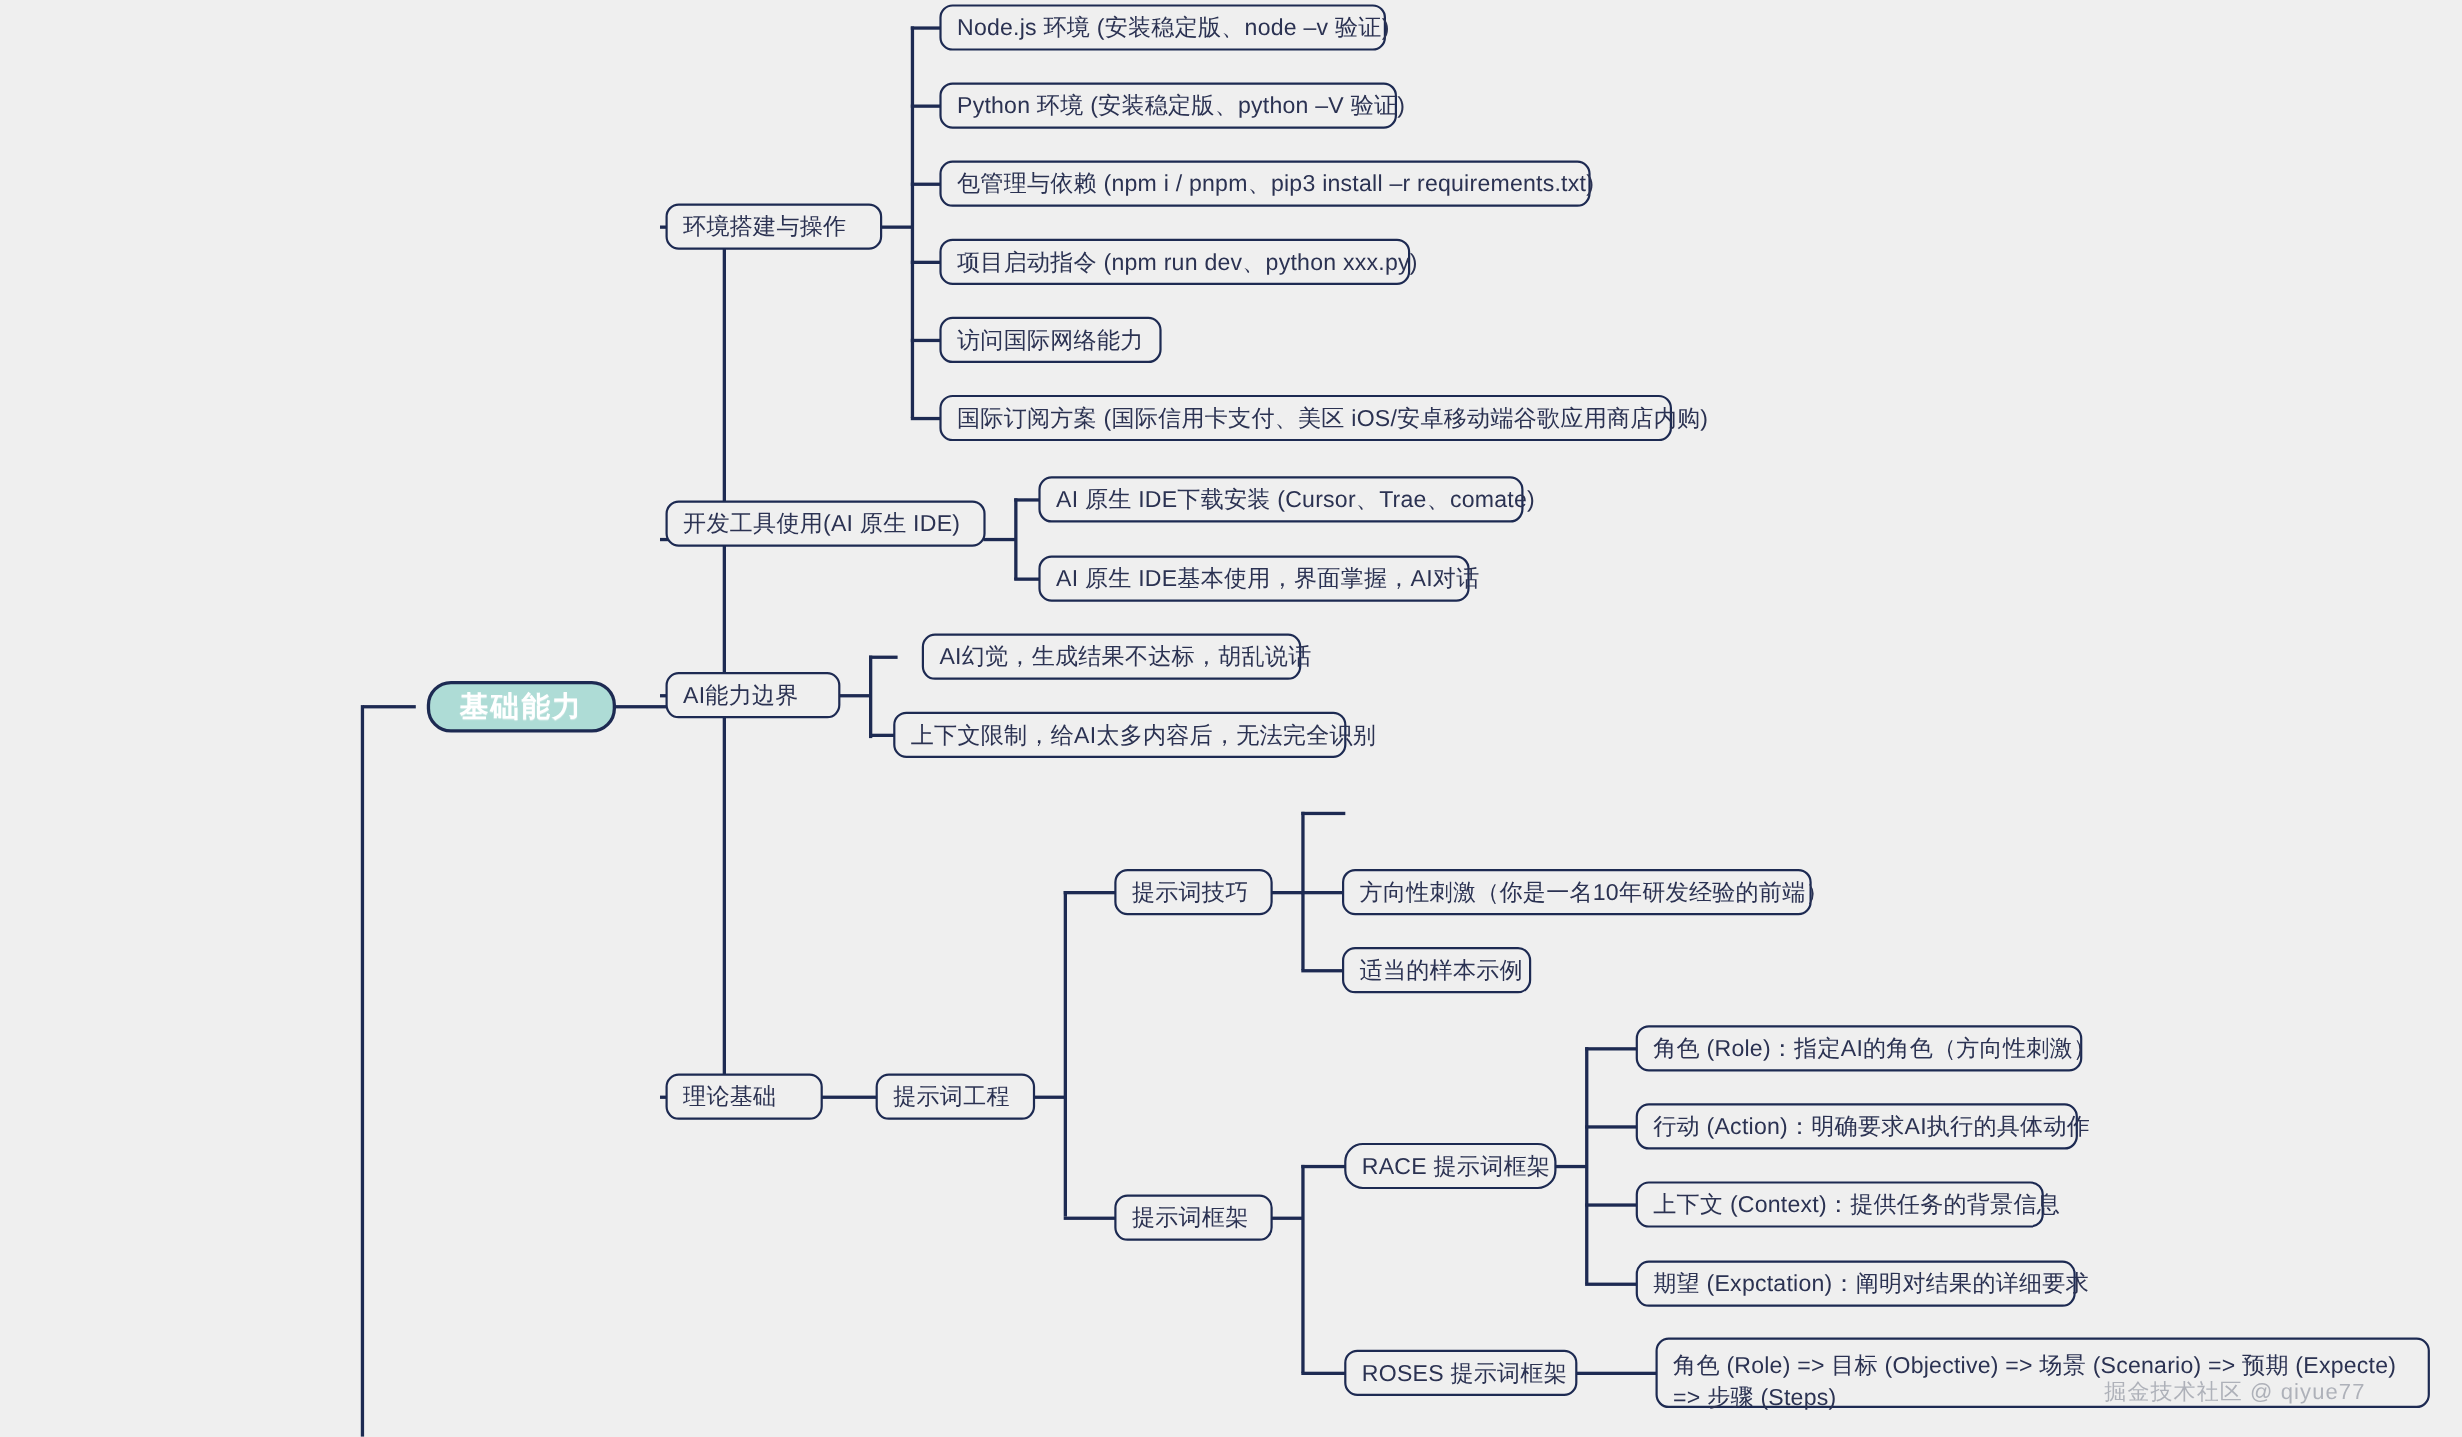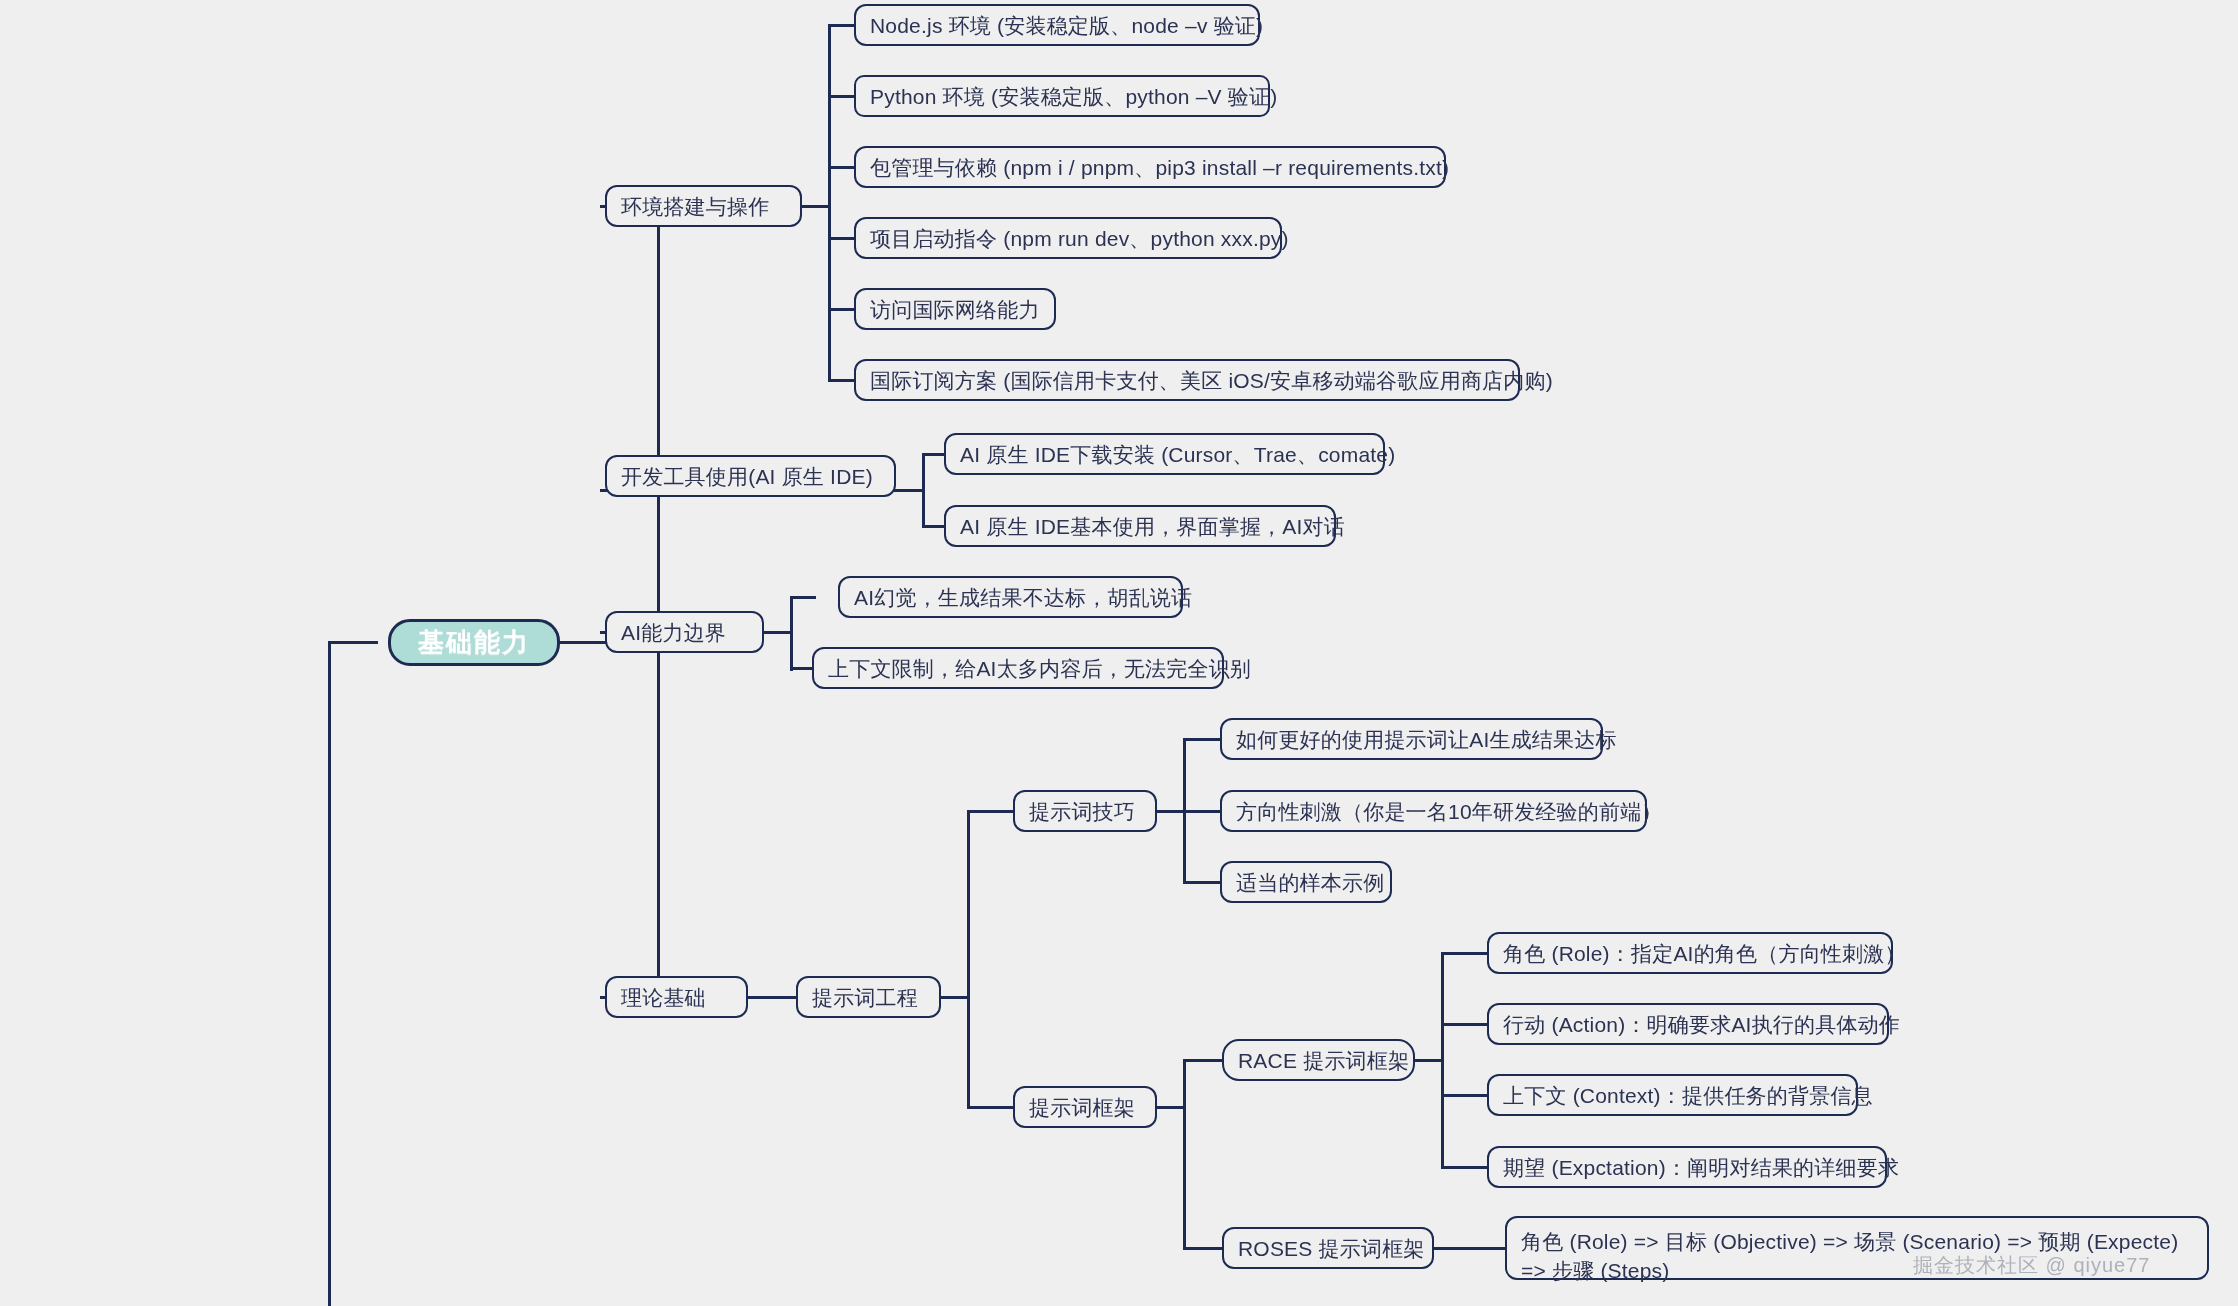--- a/index.html
+++ b/index.html
@@ -136,21 +136,21 @@
   </div>
 
   <div class="node" style="left:605px; top:185px; width:197px; height:42px;">
     <span>环境搭建与操作</span>
   </div>
 
   <div class="node" style="left:854px; top:4px; width:406px; height:42px;">
     <span>Node.js 环境 (安装稳定版、node –v 验证)</span>
   </div>
 
-  <div class="node" style="left:854px; top:75px; width:416px; height:42px;border-radius:10px;">
+  <div class="node" style="left:854px; top:75px; width:416px; height:42px;">
     <span>Python 环境 (安装稳定版、python –V 验证)</span>
   </div>
 
   <div class="node" style="left:854px; top:146px; width:592px; height:42px;">
     <span>包管理与依赖 (npm i / pnpm、pip3 install –r requirements.txt)</span>
   </div>
 
   <div class="node" style="left:854px; top:217px; width:428px; height:42px;">
     <span>项目启动指令 (npm run dev、python xxx.py)</span>
   </div>
@@ -192,23 +192,20 @@
   </div>
 
   <div class="node" style="left:796px; top:976px; width:145px; height:42px;">
     <span>提示词工程</span>
   </div>
 
   <div class="node" style="left:1013px; top:790px; width:144px; height:42px;">
     <span>提示词技巧</span>
   </div>
 
-  <div class="node" style="left:1220px; top:718px; width:383px; height:42px;">
-    <span>如何更好的使用提示词让AI生成结果达标</span>
-  </div>
 
   <div class="node" style="left:1220px; top:790px; width:427px; height:42px;align-items:center;">
     <span>方向性刺激（你是一名10年研发经验的前端）</span>
   </div>
 
   <div class="node" style="left:1220px; top:861px; width:172px; height:42px;">
     <span>适当的样本示例</span>
   </div>
 
   <div class="node" style="left:1013px; top:1086px; width:144px; height:42px;">

